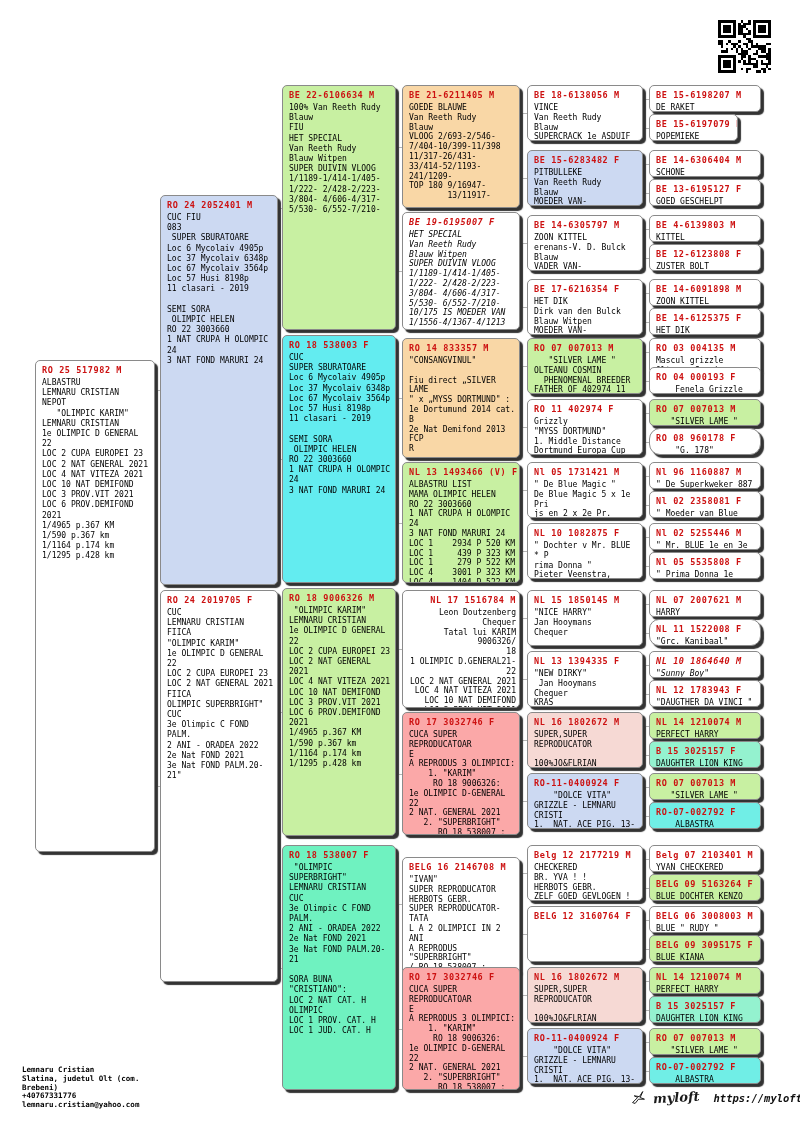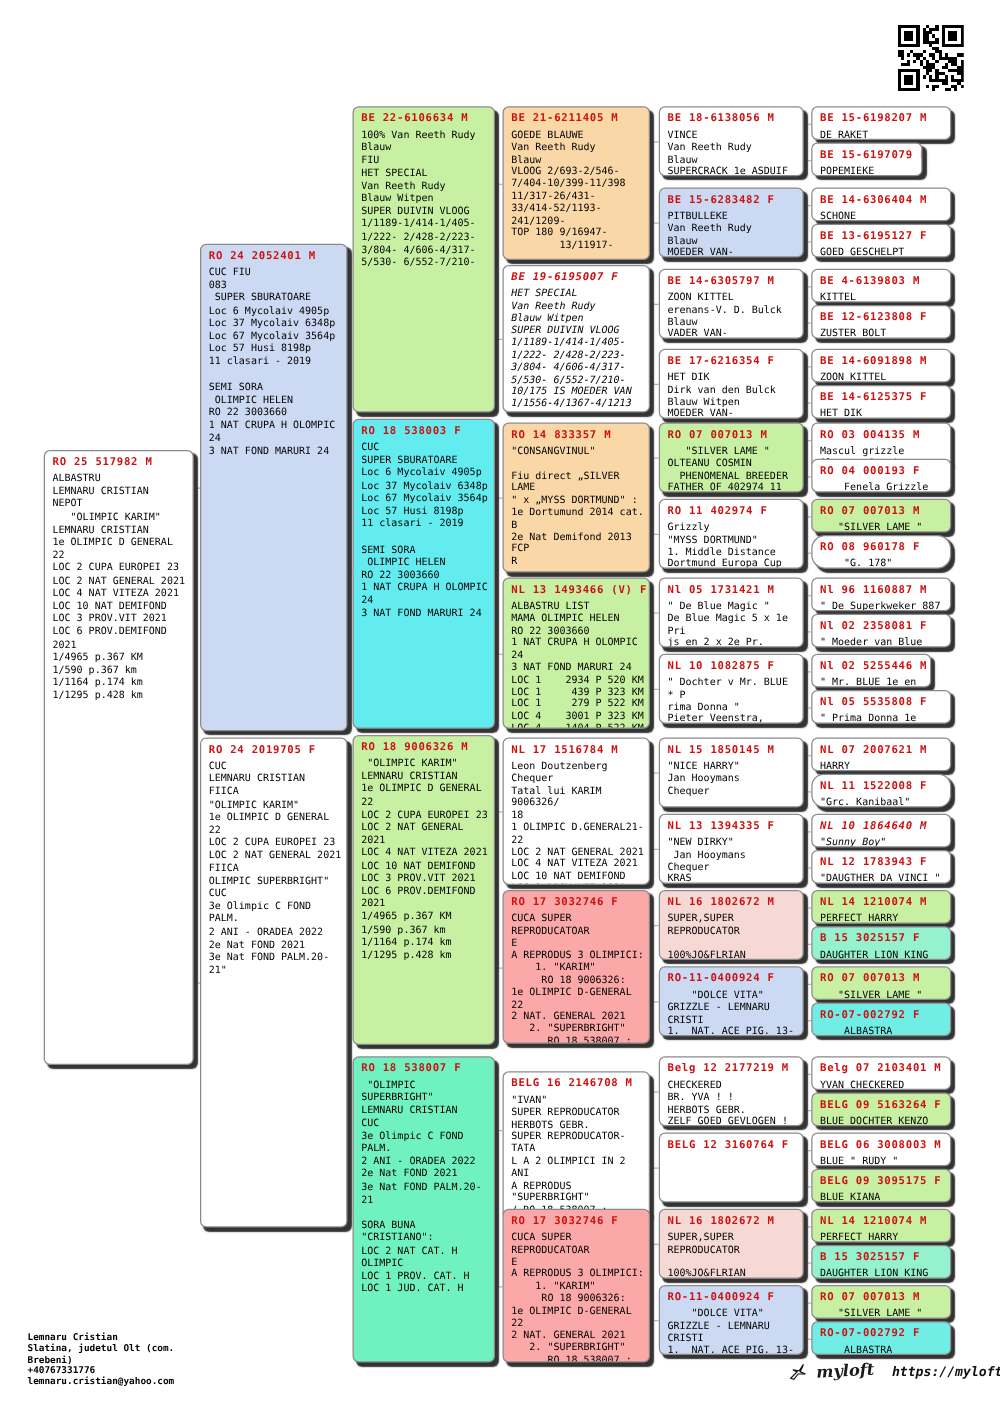--- a/index.html
+++ b/index.html
@@ -318,21 +318,21 @@
 MAMA OLIMPIC HELEN
 RO 22 3003660
 1 NAT CRUPA H OLOMPIC 24
 3 NAT FOND MARURI 24
 LOC 1    2934 P 520 KM
 LOC 1     439 P 323 KM
 LOC 1     279 P 522 KM
 LOC 4    3001 P 323 KM
 LOC 4    1404 P 522 KM</div>
       </div>
-      <div class="pbox g456" style="left: 402px; top: 590px; width: 118px; height: 118px; background: rgb(255, 255, 255); z-index: 2;">
+      <div class="pbox g456" style="left: 402px; top: 590px; width: 118px; height: 118px; background: rgb(255, 255, 255); z-index: 2; text-align: right;">
         <div class="ring">NL 17 1516784 M</div>
         <div class="lines">Leon Doutzenberg
 Chequer
 Tatal lui KARIM 9006326/
 18
 1 OLIMPIC D.GENERAL21-22
 LOC 2 NAT GENERAL 2021
 LOC 4 NAT VITEZA 2021
 LOC 10 NAT DEMIFOND
 LOC 3 PROV.VIT 2021
@@ -547,21 +547,21 @@
       <div class="pbox g456" style="left: 649px; top: 462px; width: 112px; height: 27px; background: rgb(255, 255, 255); z-index: 2;">
         <div class="ring">Nl 96 1160887 M</div>
         <div class="lines">" De Superkweker 887 "
 Veenstra father Blue M</div>
       </div>
       <div class="pbox g456" style="left: 649px; top: 491px; width: 112px; height: 27px; background: rgb(255, 255, 255); z-index: 2;">
         <div class="ring">Nl 02 2358081 F</div>
         <div class="lines">" Moeder van Blue Magic"
 Veenstra father ROUPS F</div>
       </div>
-      <div class="pbox g456" style="left: 649px; top: 523px; width: 96px; height: 27px; background: rgb(255, 255, 255); z-index: 2;">
+      <div class="pbox g456" style="left: 649px; top: 523px; width: 112px; height: 27px; background: rgb(255, 255, 255); z-index: 2;">
         <div class="ring">Nl 02 5255446 M</div>
         <div class="lines">" Mr. BLUE 1e en 3e en 3
 Pieter Veenstra</div>
       </div>
       <div class="pbox g456" style="left: 649px; top: 552px; width: 112px; height: 27px; background: rgb(255, 255, 255); z-index: 2;">
         <div class="ring">Nl 05 5535808 F</div>
         <div class="lines">" Prima Donna 1e Asduif
 Pieter Veenstra</div>
       </div>
       <div class="pbox g456" style="left: 649px; top: 590px; width: 112px; height: 27px; background: rgb(255, 255, 255); z-index: 2;">

